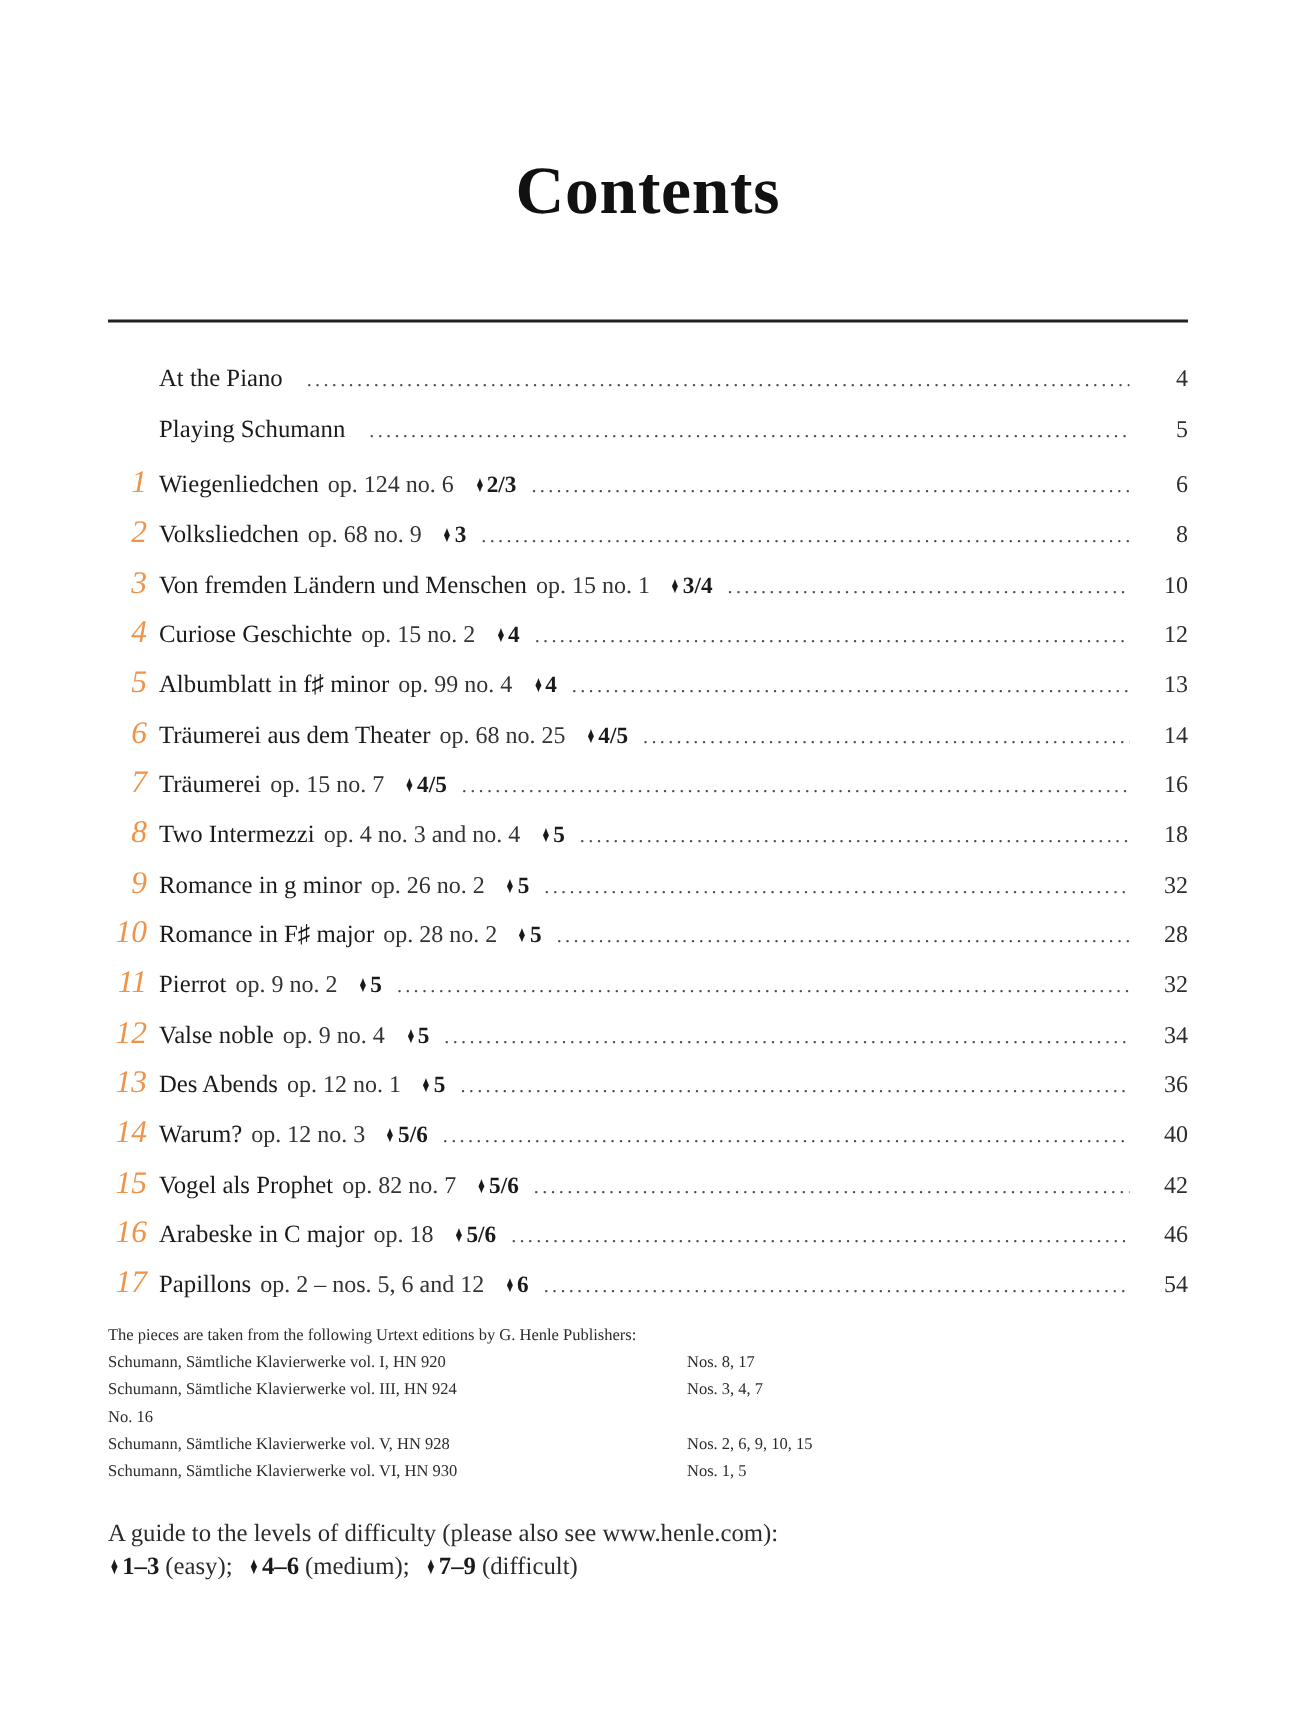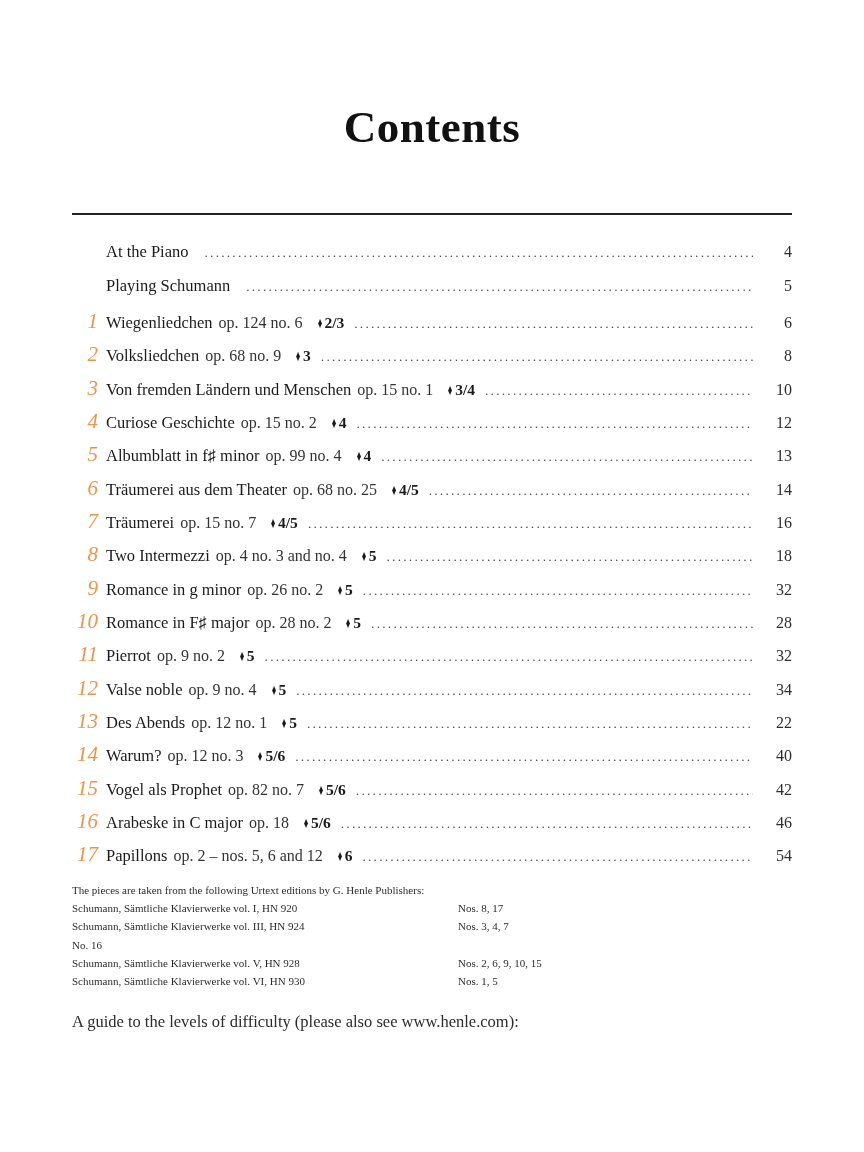--- a/index.html
+++ b/index.html
@@ -220,21 +220,21 @@
     <span class="leader"></span>
     <span class="entry-page">34</span>
   </div>
 
   <div class="toc-row">
     <span class="entry-num">13</span>
     <span class="entry-title">Des Abends</span>
     <span class="entry-opus">op. 12 no. 1</span>
     <span class="entry-level"><span class="diamond">♦</span><span>5</span></span>
     <span class="leader"></span>
-    <span class="entry-page">22</span>
+    <span class="entry-page">36</span>
   </div>
 
   <div class="toc-row">
     <span class="entry-num">14</span>
     <span class="entry-title">Warum?</span>
     <span class="entry-opus">op. 12 no. 3</span>
     <span class="entry-level"><span class="diamond">♦</span><span>5/6</span></span>
     <span class="leader"></span>
     <span class="entry-page">40</span>
   </div>
@@ -292,16 +292,23 @@
 
   <div class="edition-row">
     <span class="edition-volume">Schumann, Sämtliche Klavierwerke vol. VI, HN 930</span>
     <span class="edition-nos">Nos. 1, 5</span>
   </div>
 </div>
     </div>
 
     <div class="difficulty-guide">
       <div>A guide to the levels of difficulty (please also see www.henle.com):</div>
+      <div class="diff-line">
+  <span class="diff-seg"><span class="diamond diff-range">♦</span><span class="diff-range">1–3</span><span class="diff-desc">(easy);</span></span>
+
+  <span class="diff-seg"><span class="diamond diff-range">♦</span><span class="diff-range">4–6</span><span class="diff-desc">(medium);</span></span>
+
+  <span class="diff-seg"><span class="diamond diff-range">♦</span><span class="diff-range">7–9</span><span class="diff-desc">(difficult)</span></span>
+</div>
     </div>
 
   </div>
 </div>
 
 </body></html>

